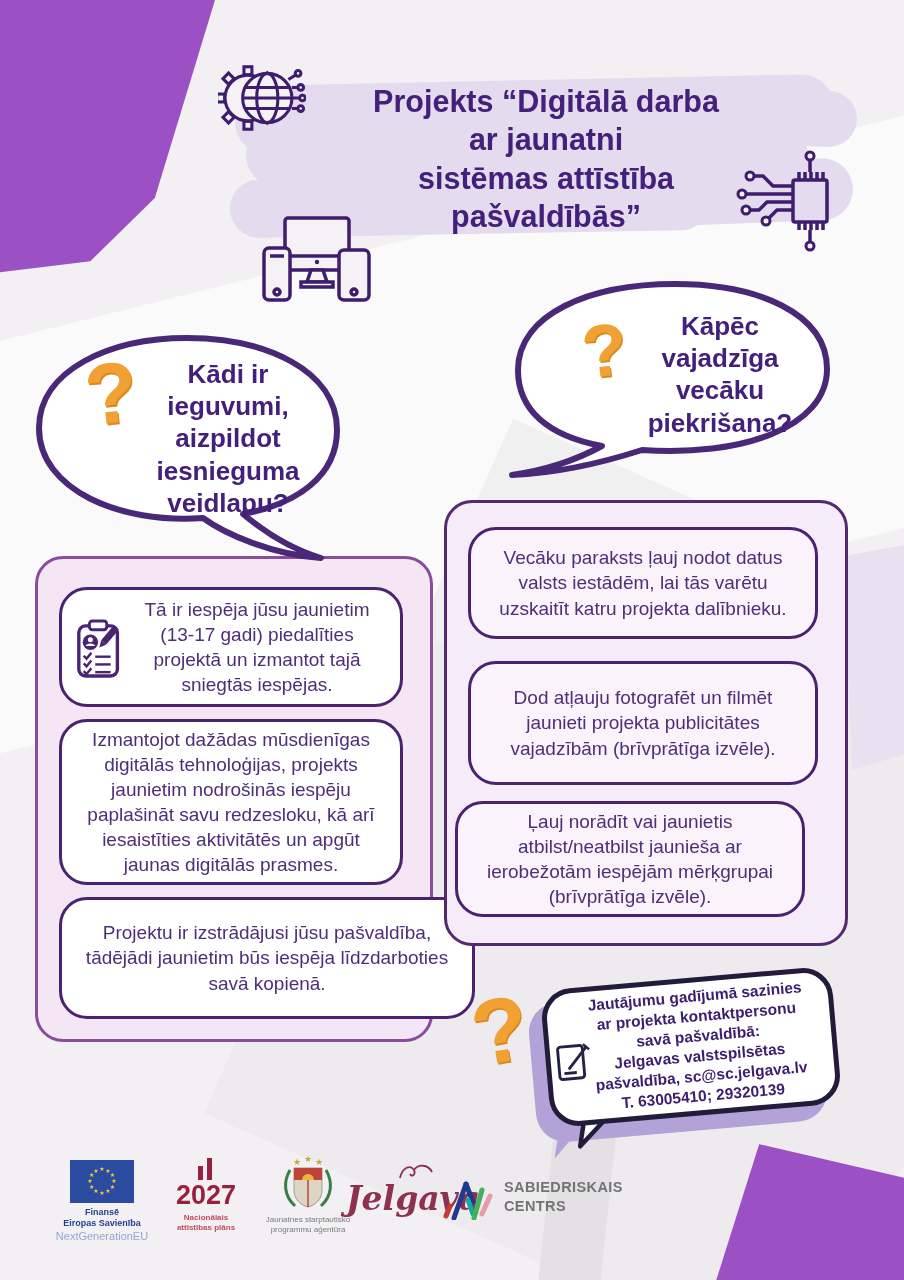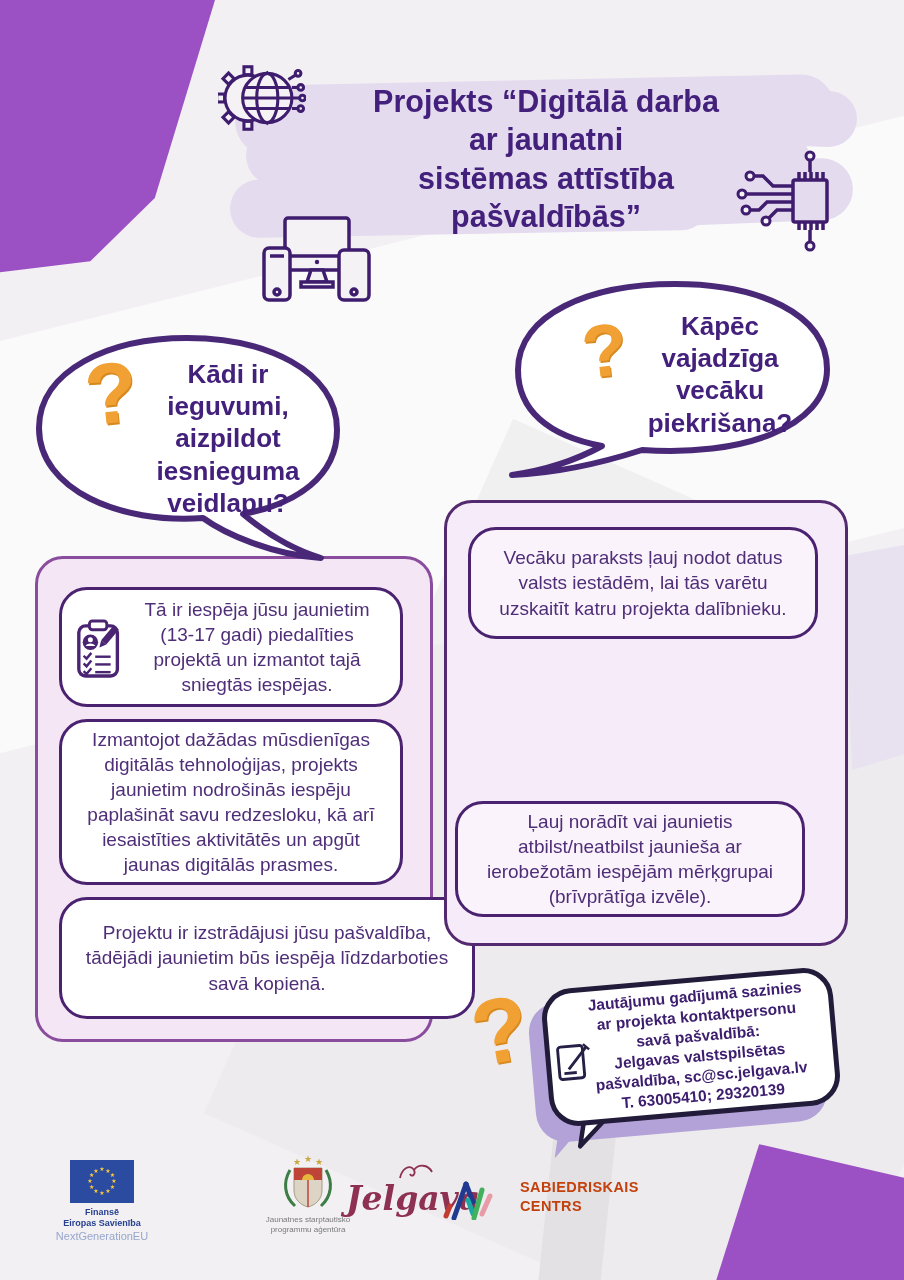--- a/index.html
+++ b/index.html
@@ -197,20 +197,23 @@
     </div>
     <div class="ibox" style="left:21px;top:338px;width:416px;height:122px;">
       <span>Projektu ir izstrādājusi jūsu pašvaldība, tādējādi jaunietim būs iespēja līdzdarboties savā kopienā.</span>
     </div>
   </div>
 
   <div class="abs panel right">
     <div class="ibox" style="left:21px;top:24px;width:350px;height:112px;">
       <span>Vecāku paraksts ļauj nodot datus valsts iestādēm, lai tās varētu uzskaitīt katru projekta dalībnieku.</span>
     </div>
+    <div class="ibox" style="left:21px;top:158px;width:350px;height:124px;">
+      <span>Dod atļauju fotografēt un filmēt jaunieti projekta publicitātes vajadzībām (brīvprātīga izvēle).</span>
+    </div>
     <div class="ibox" style="left:8px;top:298px;width:350px;height:116px;">
       <span>Ļauj norādīt vai jaunietis atbilst/neatbilst jaunieša ar ierobežotām iespējām mērķgrupai (brīvprātīga izvēle).</span>
     </div>
   </div>
 
   <div class="abs contact-shadow"></div>
   <div class="abs contact-tail-shadow"></div>
   <div class="abs" style="left:572px;top:1090px;z-index:3;transform:rotate(-5deg);">
     <svg width="66" height="60" viewBox="0 0 66 60">
       <path d="M 18 4 L 56 9 L 6 54 Z" fill="#fff" stroke="#221c3a" stroke-width="4.5" stroke-linejoin="round"></path>
@@ -256,20 +259,31 @@
             <text x="26" y="12.6">★</text>
         </g>
       </svg>
       <div class="footer-cap" style="font-size:9px;font-weight:700;color:#27418f;margin-top:4px;">
         <div>Finansē</div>
         <div>Eiropas Savienība</div>
         <div style="font-weight:400;color:#96a6cc;font-size:11px;">NextGenerationEU</div>
       </div>
     </div>
 
+    <div class="abs" style="left:158px;top:6px;width:96px;">
+      <svg width="22" height="26" viewBox="0 0 22 26" style="margin:0 auto;">
+        <rect x="3" y="10" width="5" height="14" fill="#9a2040"></rect>
+        <rect x="12" y="2" width="5" height="22" fill="#9a2040"></rect>
+      </svg>
+      <div class="footer-cap" style="font-size:27px;font-weight:800;color:#9a2040;line-height:1;">2027</div>
+      <div class="footer-cap" style="font-size:8px;font-weight:700;color:#c34b5e;margin-top:4px;">
+        <div>Nacionālais</div>
+        <div>attīstības plāns</div>
+      </div>
+    </div>
 
     <div class="abs" style="left:248px;top:4px;width:120px;">
       <svg width="52" height="58" viewBox="0 0 52 58" style="margin:0 auto;">
         <g fill="#caa63d" font-size="9" text-anchor="middle" font-family="DejaVu Sans">
           <text x="15" y="11">★</text>
             <text x="26" y="8">★</text>
             <text x="37" y="11">★</text>
         </g>
         <path d="M12 14 H40 V36 C40 46 33 51 26 53 C19 51 12 46 12 36 Z" fill="#dcd5c5" stroke="#a59a82" stroke-width="1"></path>
         <path d="M12 14 H40 V26 H12 Z" fill="#bf4438"></path>
@@ -295,20 +309,20 @@
       <svg width="56" height="46" viewBox="0 0 56 46">
         <g stroke-width="5" stroke-linecap="round" fill="none">
           <path d="M6 42 L10 32" stroke="#c13b33"></path>
           <path d="M14 44 L26 10" stroke="#203a8f"></path>
           <path d="M26 10 L33 28" stroke="#203a8f"></path>
           <path d="M28 26 L33 40" stroke="#1ba8a0"></path>
           <path d="M34 44 L42 16" stroke="#43b05c"></path>
           <path d="M42 40 L50 22" stroke="#e89aa7"></path>
         </g>
       </svg>
-      <div style="margin-left:24px;font-size:14.5px;font-weight:700;color:#c2410c;letter-spacing:.4px;line-height:1.3;">
+      <div style="margin-left:8px;font-size:14.5px;font-weight:700;color:#737373;letter-spacing:.4px;line-height:1.3;">
         <div>SABIEDRISKAIS</div>
         <div>CENTRS</div>
       </div>
     </div>
 
   </div>
 </div>
 
 </body></html>

